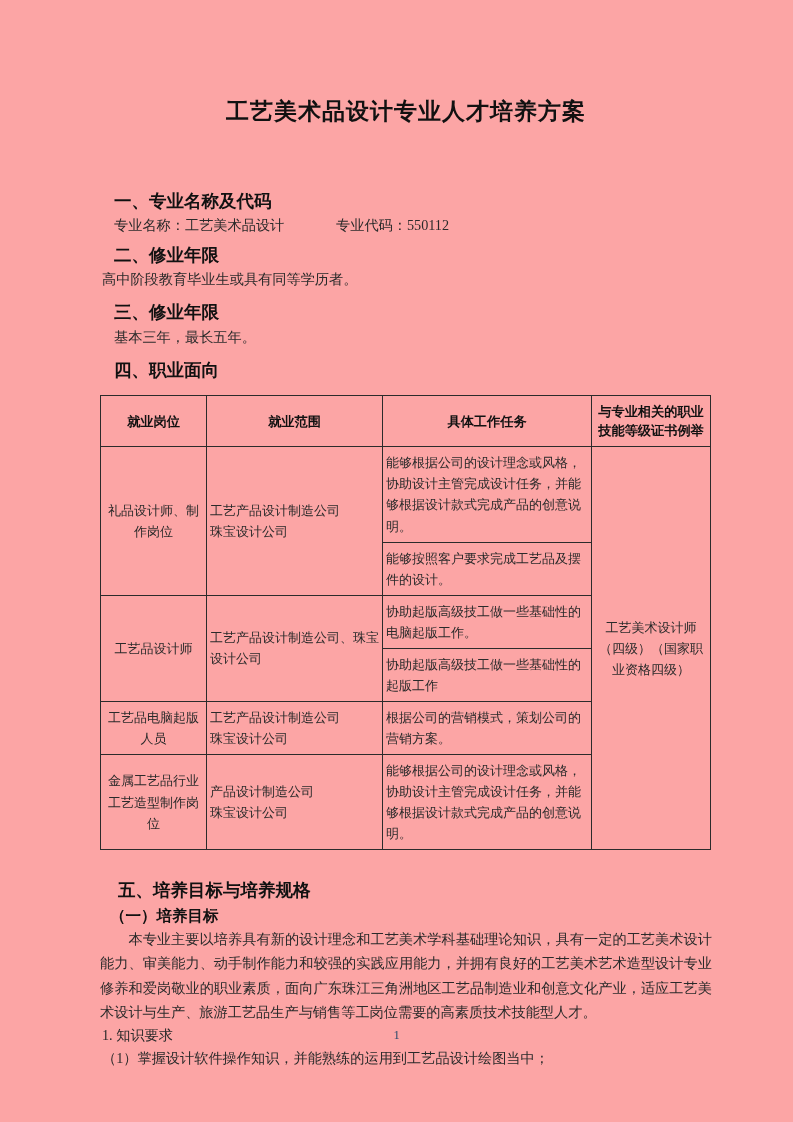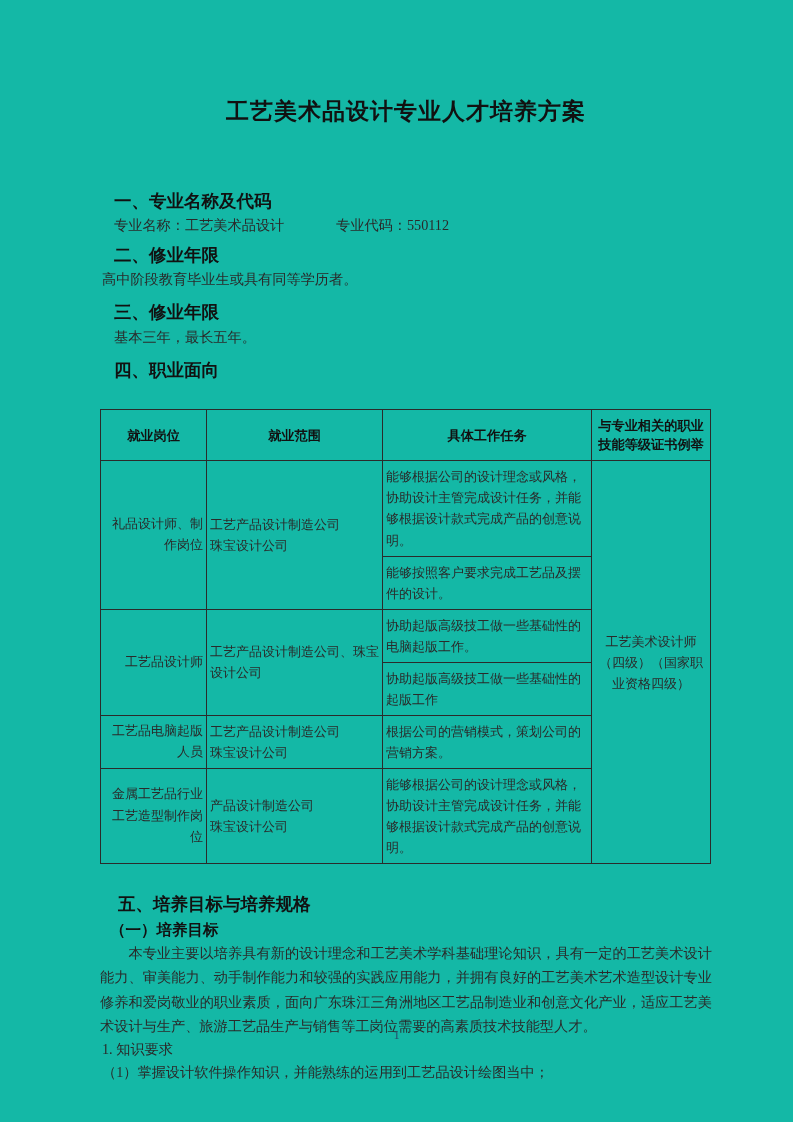--- a/index.html
+++ b/index.html
@@ -8,21 +8,21 @@
     background: #ffffff;
   }
   body {
     font-family: "Liberation Serif", "DejaVu Serif", serif;
     color: #000000;
   }
   .page {
     position: relative;
     width: 793px;
     height: 1122px;
-    background: #14b8a6;
+    background: #fca5a5;
     box-sizing: border-box;
     overflow: hidden;
   }
   .content {
     position: absolute;
     left: 100px;
     top: 0;
     width: 612px;
   }
 
@@ -89,21 +89,20 @@
     text-align: justify;
     text-justify: inter-ideograph;
     text-indent: 2em;
   }
 
   .spacer-12 { height: 12px; }
 
   table.job-table {
     border-collapse: collapse;
     width: 610px;
-    margin-top: 14px;
     table-layout: fixed;
   }
   table.job-table td, table.job-table th {
     border: 1px solid #2b2b2b;
     padding: 5px 3px;
     font-size: 13px;
     line-height: 1.62;
     color: #2a2a2a;
     vertical-align: middle;
     box-sizing: border-box;
@@ -115,21 +114,21 @@
     color: #111111;
     text-align: center;
     line-height: 1.45;
     padding: 6px 4px;
   }
   .col-a { width: 106px; }
   .col-b { width: 176px; }
   .col-c { width: 209px; }
   .col-d { width: 119px; }
 
-  td.c-center { text-align: right; font-family: Liberation Mono, monospace; }
+  td.c-center { text-align: center; }
   td.c-left { text-align: left; }
   td.task { text-align: left; }
   td.cert { text-align: center; line-height: 1.75; }
 
   .page-number {
     position: absolute;
     left: 0;
     right: 0;
     top: 1028px;
     text-align: center;

